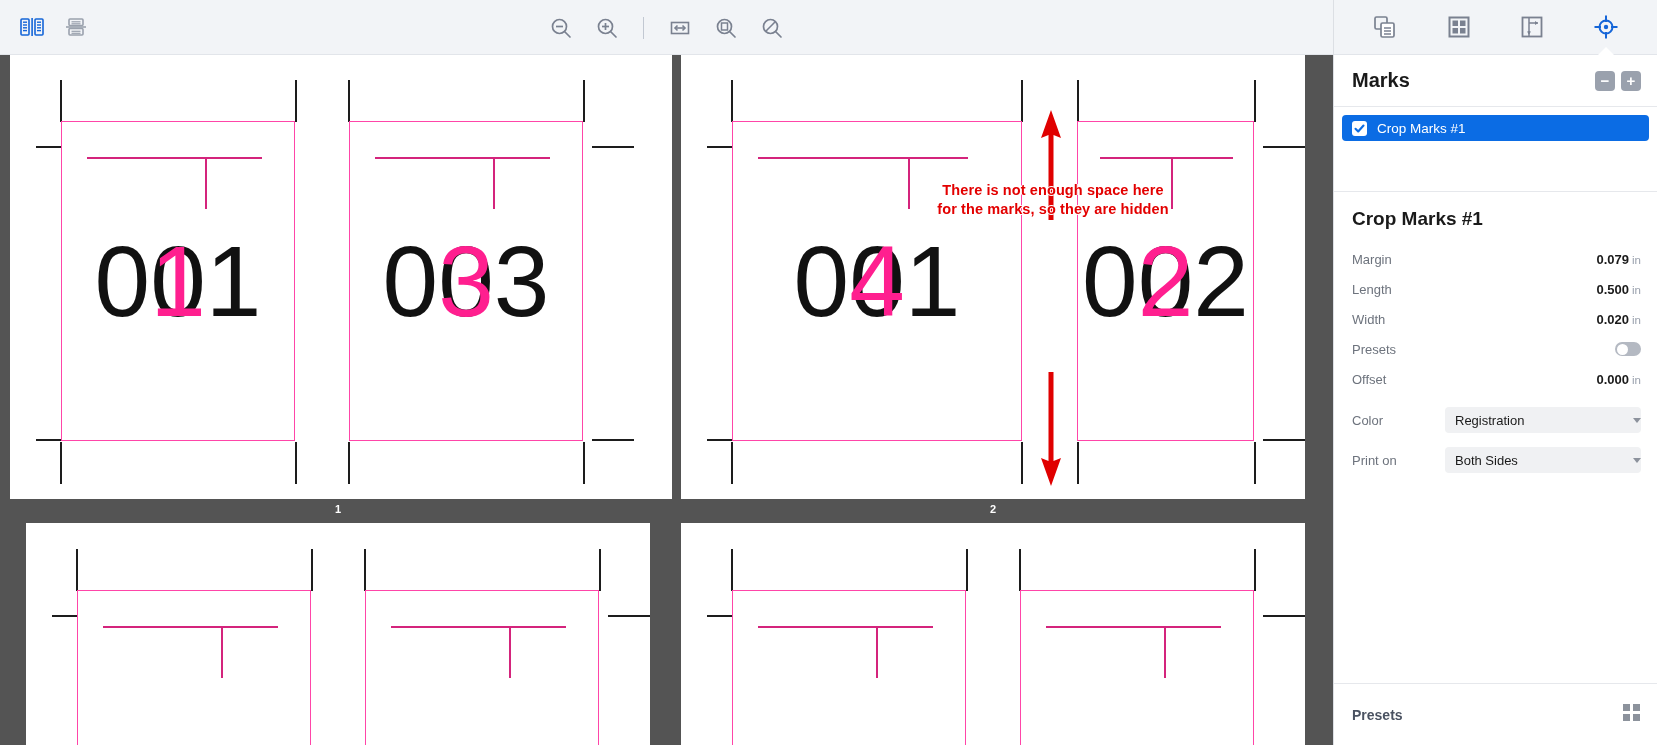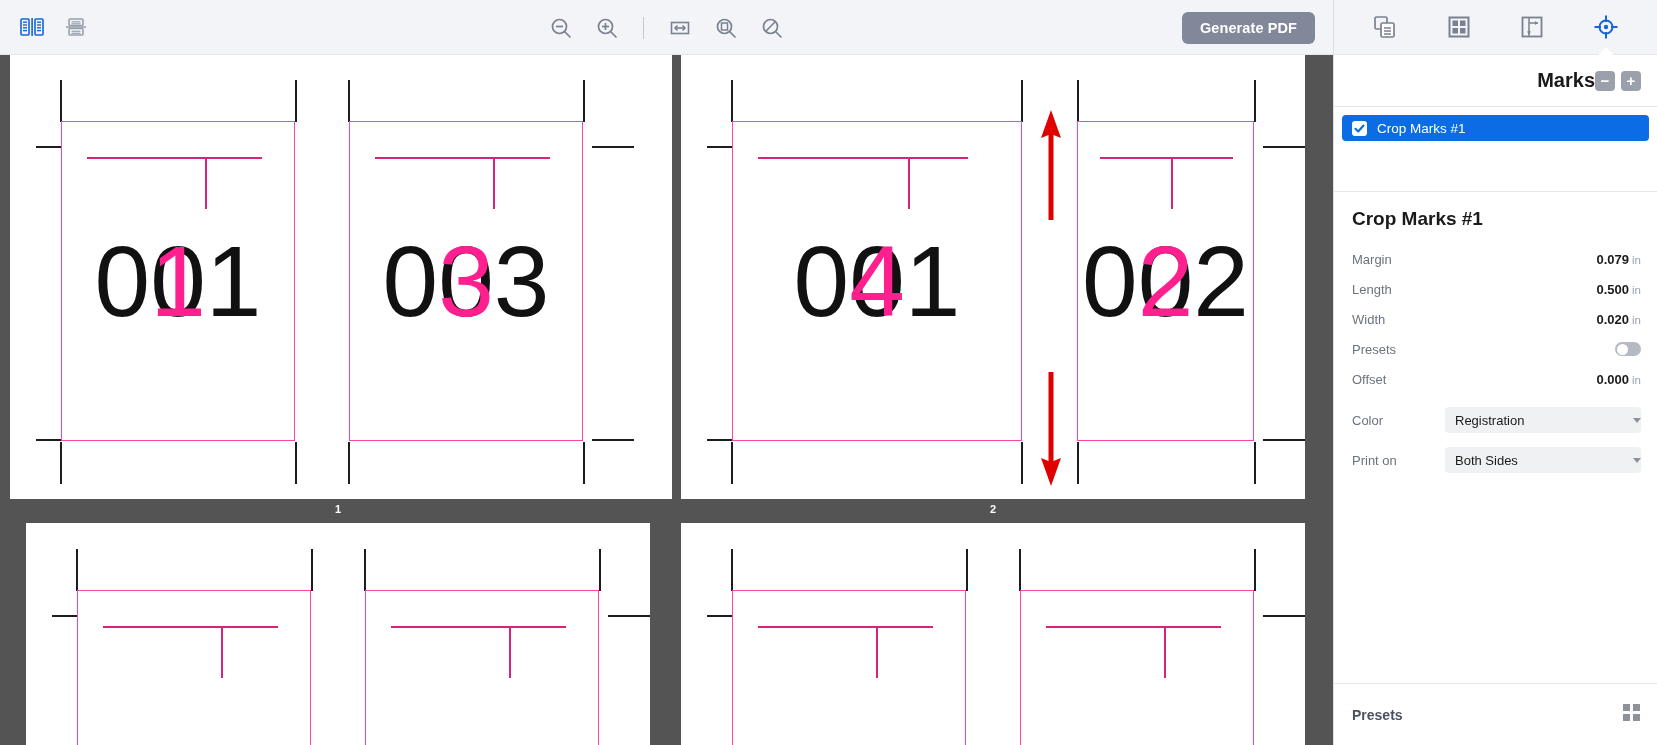--- a/index.html
+++ b/index.html
@@ -88,21 +88,21 @@
   }
   .ptab { width: 38px; height: 36px; display: flex; align-items: center; justify-content: center;
           cursor: pointer; position: relative; }
   .ptab.active .caret {
     position: absolute; bottom: -10px; left: 50%; transform: translateX(-50%);
     width: 0; height: 0; border-left: 8px solid transparent; border-right: 8px solid transparent;
     border-bottom: 8px solid #ffffff;
   }
 
   .panel-head {
-    height: 52px; display: flex; align-items: center; justify-content: flex-end;
+    height: 52px; display: flex; align-items: center; justify-content: space-between;
     padding: 0 16px 0 18px; border-bottom: 1px solid #e6e8ec;
   }
   .panel-title { font-size: 20px; font-weight: 700; color: #1a1a1a; }
   .head-btns { display: flex; gap: 6px; }
   .sq-btn {
     width: 20px; height: 20px; border-radius: 4px; background: #9aa1ad; color: #ffffff;
     display: flex; align-items: center; justify-content: center;
     font-size: 15px; line-height: 1; font-weight: 700; cursor: pointer;
   }
 
@@ -221,23 +221,20 @@
         </div>
         <div class="icon-btn">
           <svg width="24" height="24" viewBox="0 0 24 24">
             <circle cx="10.5" cy="10.5" r="7" fill="none" stroke="#7a8190" stroke-width="1.7"></circle>
             <line x1="15.5" y1="15.5" x2="21" y2="21" stroke="#7a8190" stroke-width="1.7" stroke-linecap="round"></line>
             <line x1="5.8" y1="15.2" x2="15.2" y2="5.8" stroke="#7a8190" stroke-width="1.6"></line>
           </svg>
         </div>
       </div>
 
-      <div class="tb-right">
-        <button class="gen-btn">Generate PDF</button>
-      </div>
     </div>
 
     <div class="canvas">
 
       <div class="sheet" style="left:10px; top:-1px; width:662px; height:445px;">
 
         <div class="cmark v" style="left:50px; top:26px; height:42px;"></div>
         <div class="cmark h" style="left:26px; top:92px; width:42px;"></div>
         <div class="cmark v" style="left:285px; top:26px; height:42px;"></div>
         <div class="cmark v" style="left:338px; top:26px; height:42px;"></div>
@@ -296,20 +293,24 @@
           <div class="folio folio-pink" style="left:0; top:0; width:100%; height:100%; font-size:100px;">2</div>
         </div>
 
         <div class="annot-arrow" style="left:354px; top:56px; width:32px; height:376px;">
           <svg width="32" height="376" viewBox="0 0 32 376">
             <g fill="#e00000" stroke="none">
               <polygon points="16,0 26,28 18.5,25 18.5,110 13.5,110 13.5,25 6,28"></polygon>
               <polygon points="16,376 26,348 18.5,351 18.5,262 13.5,262 13.5,351 6,348"></polygon>
             </g>
           </svg>
+        </div>
+        <div class="annot-text" style="left:152px; top:127px; width:440px;">
+          <div>There is not enough space here</div>
+          <div>for the marks, so they are hidden</div>
         </div>
       </div>
       <div class="sheet-label" style="left:681px; top:448px; width:624px;">2</div>
 
       <div class="sheet" style="left:26px; top:468px; width:624px; height:445px;">
         <div class="cmark v" style="left:50px; top:26px; height:42px;"></div>
         <div class="cmark h" style="left:26px; top:92px; width:42px;"></div>
         <div class="cmark v" style="left:285px; top:26px; height:42px;"></div>
         <div class="cmark v" style="left:338px; top:26px; height:42px;"></div>
         <div class="cmark v" style="left:573px; top:26px; height:42px;"></div>

